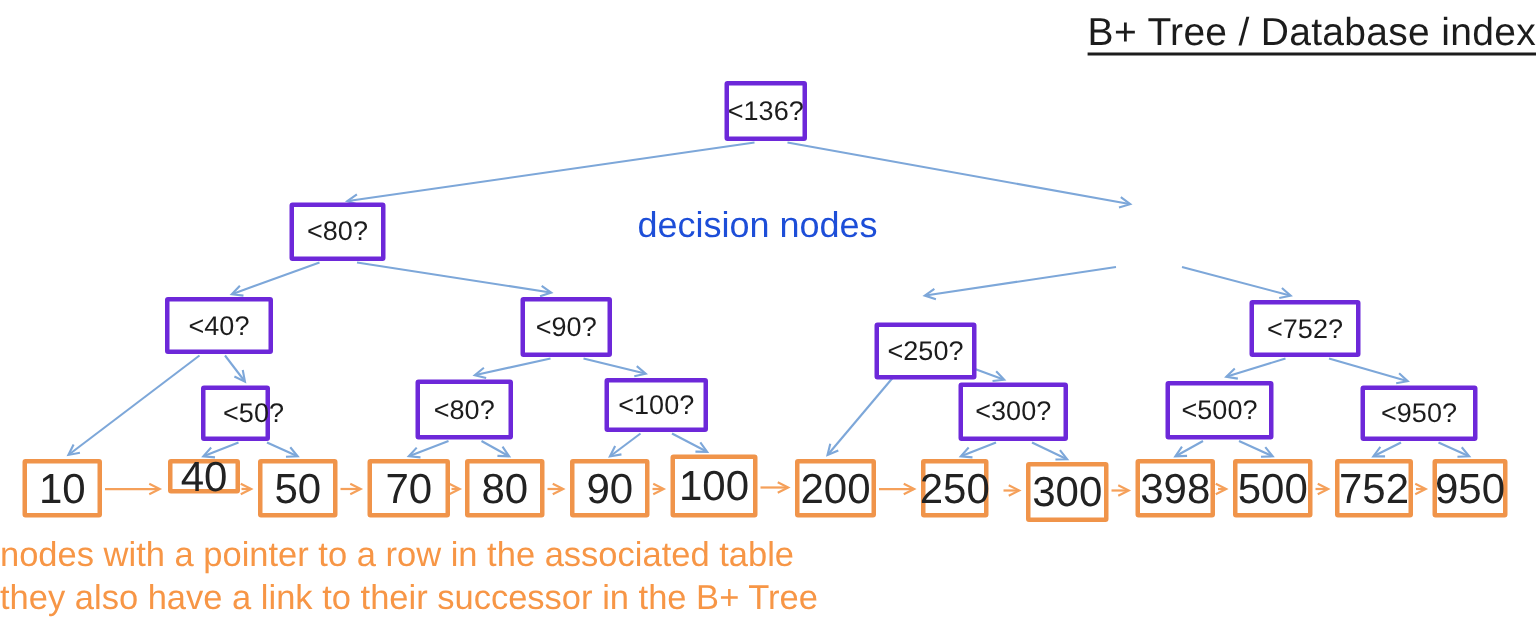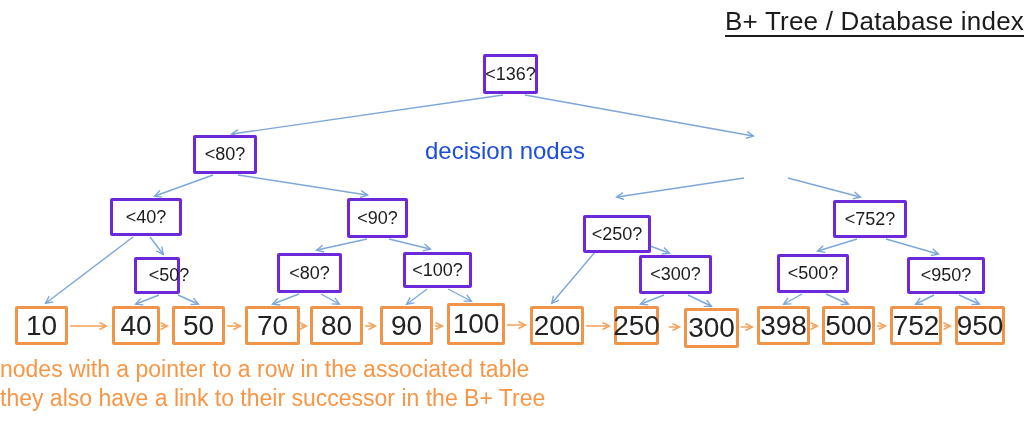--- a/index.html
+++ b/index.html
@@ -130,21 +130,21 @@
   <div class="dnode" style="left:777px;top:254px;width:72px;height:39px;">
       <span>&lt;500?</span>
     </div>
   <div class="dnode" style="left:907px;top:257px;width:78px;height:37px;">
       <span>&lt;950?</span>
     </div>
 
   <div class="lnode" style="left:15px;top:306px;width:53px;height:39px;">
       <span>10</span>
     </div>
-  <div class="lnode" style="left:112px;top:306px;width:48px;height:39px;">
+  <div class="lnode" style="left:112px;top:306px;width:48px;height:23px;">
       <span>40</span>
     </div>
   <div class="lnode" style="left:172px;top:306px;width:53px;height:39px;">
       <span>50</span>
     </div>
   <div class="lnode" style="left:245px;top:306px;width:55px;height:39px;">
       <span>70</span>
     </div>
   <div class="lnode" style="left:310px;top:306px;width:53px;height:39px;">
       <span>80</span>

